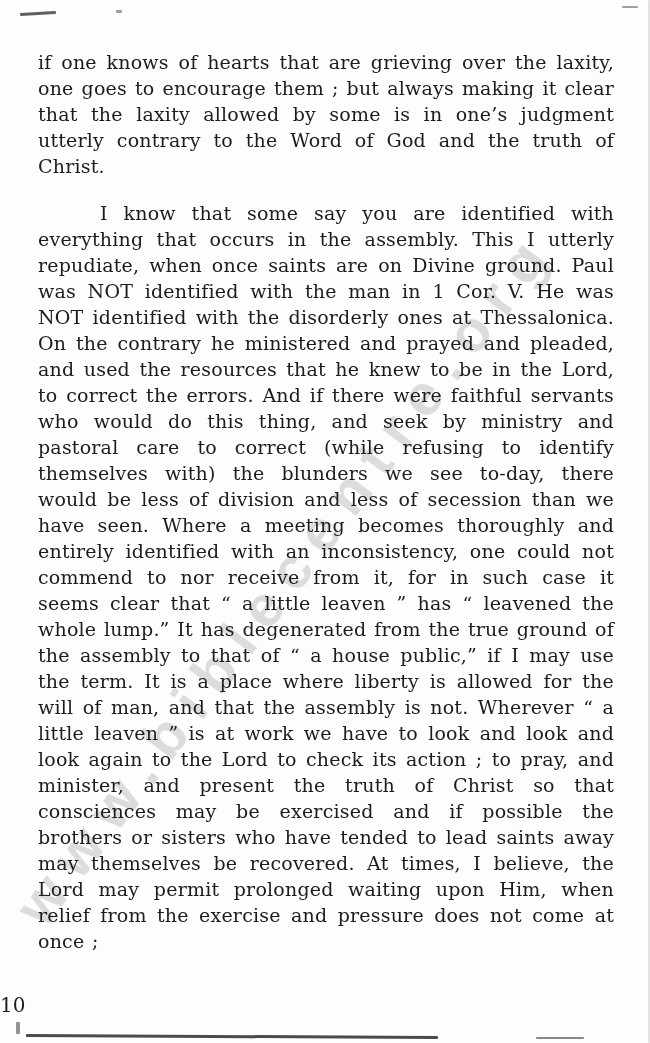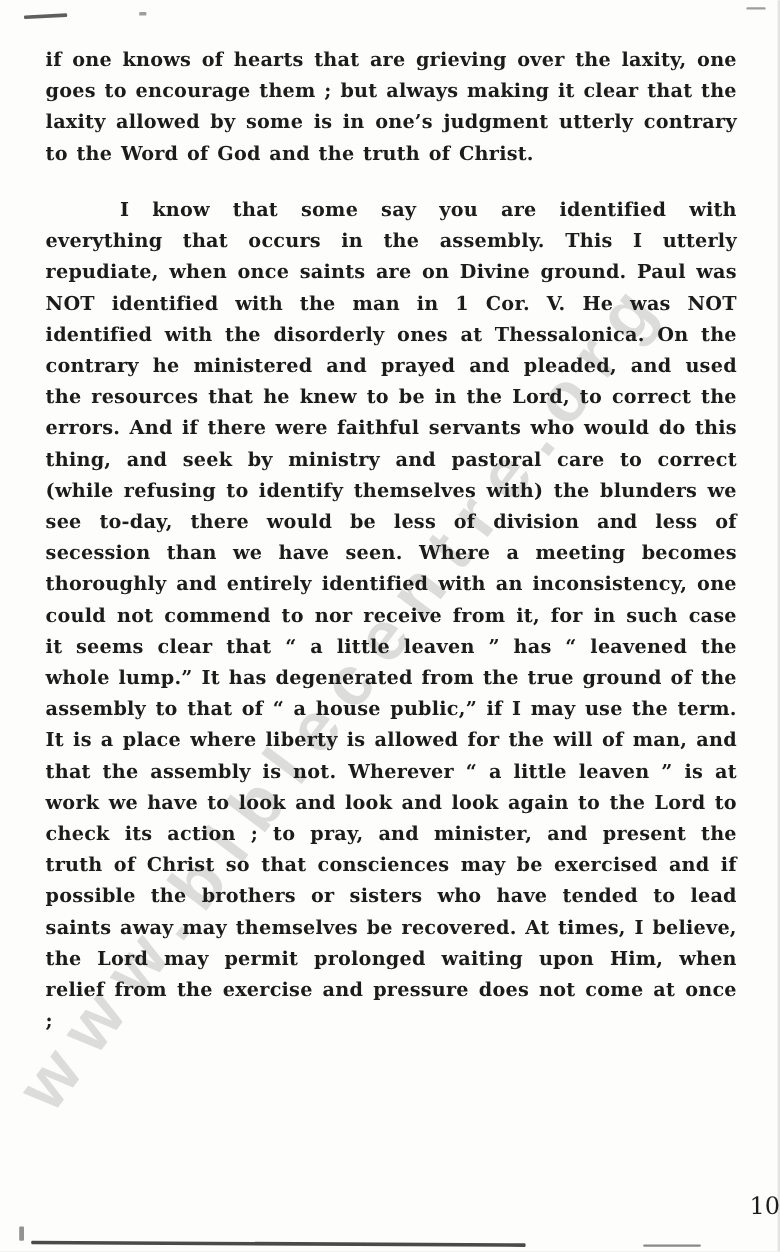--- a/index.html
+++ b/index.html
@@ -16,30 +16,29 @@
   .page {
     position: relative;
     width: 650px;
     height: 1043px;
     background: var(--paper, #fdfdfb);
     overflow: hidden;
   }
   .text-block {
     position: absolute;
     left: 38px;
-    top: 37px;
+    top: 49px;
     width: 576px;
     z-index: 2;
     color: var(--ink, #1c1c1c);
-    font-size: 16px;
+    font-size: 19px;
     line-height: 26px;
     text-align: justify;
     letter-spacing: 0.2px;
     word-spacing: 1.5px;
-    font-weight: bold;
   }
   .para {
     margin: 0 0 21px 0;
   }
   .para.indented {
     text-indent: 62px;
   }
   .watermark {
     position: absolute;
     left: 28px;
@@ -53,21 +52,21 @@
     opacity: 0.38;
     white-space: nowrap;
     z-index: 1;
     font-family: "Liberation Sans", sans-serif;
   }
   .page-number {
     position: absolute;
     left: 0;
     right: 0;
     bottom: 26px;
-    text-align: right;
+    text-align: left;
     font-size: 20px;
     color: var(--ink, #1c1c1c);
     z-index: 2;
   }
   .artifact {
     position: absolute;
     background: #2a2a2a;
     z-index: 3;
     border-radius: 1px;
   }

